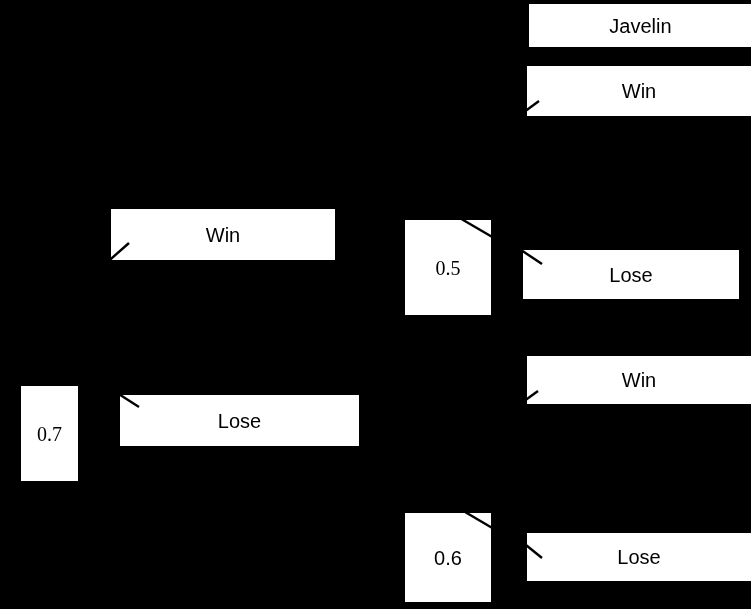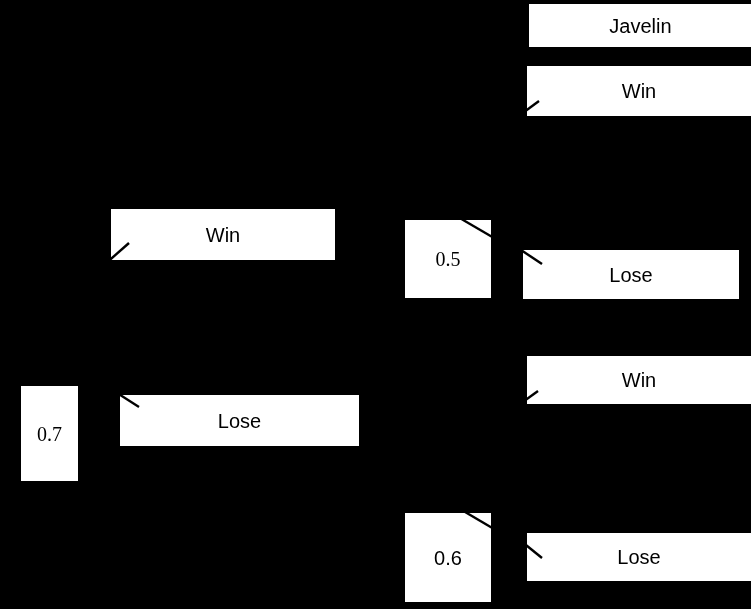--- a/index.html
+++ b/index.html
@@ -48,21 +48,21 @@
 
 <div class="stage">
 
   <div class="box" style="left:489px; top:4px;   width:223px; height:43px;margin-left:40px;">
     <span>Javelin</span>
   </div>
 
   <div class="box" style="left:527px; top:66px;  width:224px; height:50px;">
     <span>Win</span>
   </div>
-  <div class="box serif" style="left:405px; top:220px; width:86px;  height:78px;">
+  <div class="box serif" style="left:405px; top:220px; width:86px;  height:95px;">
     <span>0.5</span>
   </div>
   <div class="box" style="left:523px; top:250px; width:216px; height:49px;">
     <span>Lose</span>
   </div>
 
   <div class="box" style="left:111px; top:209px; width:224px; height:51px;">
     <span>Win</span>
   </div>
   <div class="box serif" style="left:21px;  top:386px; width:57px;  height:95px;">

